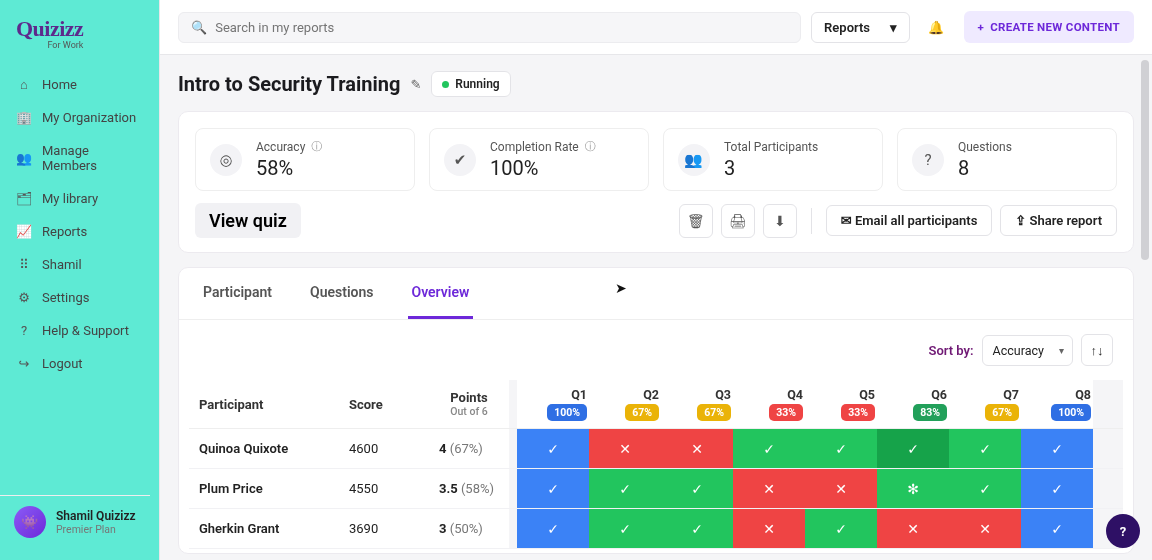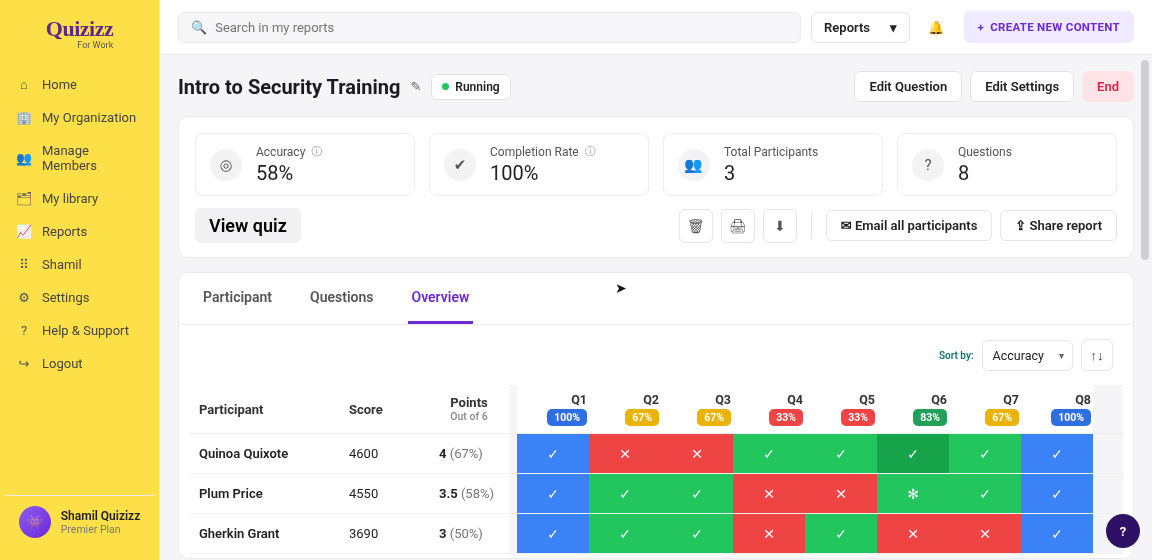--- a/index.html
+++ b/index.html
@@ -1,20 +1,20 @@
 <!DOCTYPE html>
 <html><head>
 <meta charset="utf-8">
 <style>
   *{box-sizing:border-box;margin:0;padding:0;font-family:-apple-system,BlinkMacSystemFont,"Segoe UI",Roboto,Arial,sans-serif}
   body{background:#f5f5f7;color:#222;font-size:13px;width:1152px;height:560px;overflow:hidden;position:relative}
   .app{display:flex;height:100%}
 
   
-  .sidebar{width:160px;background:#fde047;border-right:1px solid #e7e7ea;display:flex;flex-direction:column;align-items:center;padding:12px 0}
+  .sidebar{width:160px;background:#5eead4;border-right:1px solid #e7e7ea;display:flex;flex-direction:column;align-items:flex-start;padding:12px 0}
   .logo{padding:4px 16px 14px 16px}
   .logo-main{font-family:Georgia,serif;font-weight:700;font-size:22px;color:#5d2a8c;letter-spacing:-0.5px}
   .logo-sub{font-size:9px;color:#555;text-align:right;margin-top:-2px}
   .nav{padding:4px 0;flex:1}
   .nav-item{display:flex;align-items:center;gap:10px;padding:9px 16px;color:#444;cursor:pointer;font-size:13px}
   .nav-item .ic{width:16px;text-align:center;color:#555}
   .user-card{display:flex;align-items:center;gap:10px;padding:10px 14px;border-top:1px solid #eee}
   .avatar{width:32px;height:32px;border-radius:50%;background:linear-gradient(135deg,#8b5cf6,#6d28d9);display:flex;align-items:center;justify-content:center;font-size:14px}
   .user-name{font-size:12px;font-weight:600;color:#222}
   .user-plan{font-size:10.5px;color:#777}
@@ -51,21 +51,21 @@
   .sq-btn{width:34px;height:34px;border:1px solid #e3e3e7;border-radius:6px;background:#fff;display:flex;align-items:center;justify-content:center;color:#555;cursor:pointer;font-size:14px}
   .spacer{flex:1}
   .vline{width:1px;height:26px;background:#e3e3e7;margin:0 6px}
 
   .tab-card{background:#fff;border:1px solid #eceaef;border-radius:10px;margin-top:14px}
   .tabs{display:flex;gap:30px;padding:0 20px;border-bottom:1px solid #eee}
   .tab{padding:16px 4px;font-size:14px;font-weight:600;color:#555;cursor:pointer;border-bottom:3px solid transparent}
   .tab.active{color:#6d28d9;border-bottom-color:#6d28d9}
 
   .sort-row{display:flex;align-items:center;gap:8px;justify-content:flex-end;padding:14px 20px}
-  .sort-label{font-size:10px;color:#0f766e;font-weight:600}
+  .sort-label{font-size:13px;color:#701a75;font-weight:600}
   .sort-select{border:1px solid #e3e3e7;border-radius:6px;padding:7px 28px 7px 10px;font-size:12.5px;background:#fff;cursor:pointer;position:relative}
   .caret::after{content:"▾";position:absolute;right:8px;top:50%;transform:translateY(-50%);color:#666;font-size:10px}
   .sort-dir{border:1px solid #e3e3e7;border-radius:6px;width:32px;height:32px;display:flex;align-items:center;justify-content:center;cursor:pointer;background:#fff}
 
   .grid-wrap{padding:0 10px 4px}
   table{border-collapse:collapse;width:100%;table-layout:fixed}
   th,td{text-align:left;font-size:13px}
   thead th{padding:10px 10px;color:#333;font-weight:700;border-bottom:1px solid #eee;background:#fff}
   thead .qcol{text-align:right;padding:6px 2px}
   .qname{font-weight:700;font-size:12.5px}
@@ -168,25 +168,20 @@
     </div>
 
     <div class="content">
       <div class="title-row">
         <h1 class="page-title">Intro to Security Training</h1>
         <span class="edit-ic">✎</span>
         <span class="status-pill">
           <span class="dot-green"></span>
           <span>Running</span>
         </span>
-        <div class="title-actions">
-          <button class="btn">Edit Question</button>
-          <button class="btn">Edit Settings</button>
-          <button class="btn btn-danger">End</button>
-        </div>
       </div>
 
       <div class="stats-card">
         <div class="stats-row" id="stats-row">
             <div class="stat">
               <div class="stat-ic">◎</div>
               <div>
                 <div class="stat-label">Accuracy <span class="info-ic">ⓘ</span></div>
                 <div class="stat-val">58%</div>
               </div>

